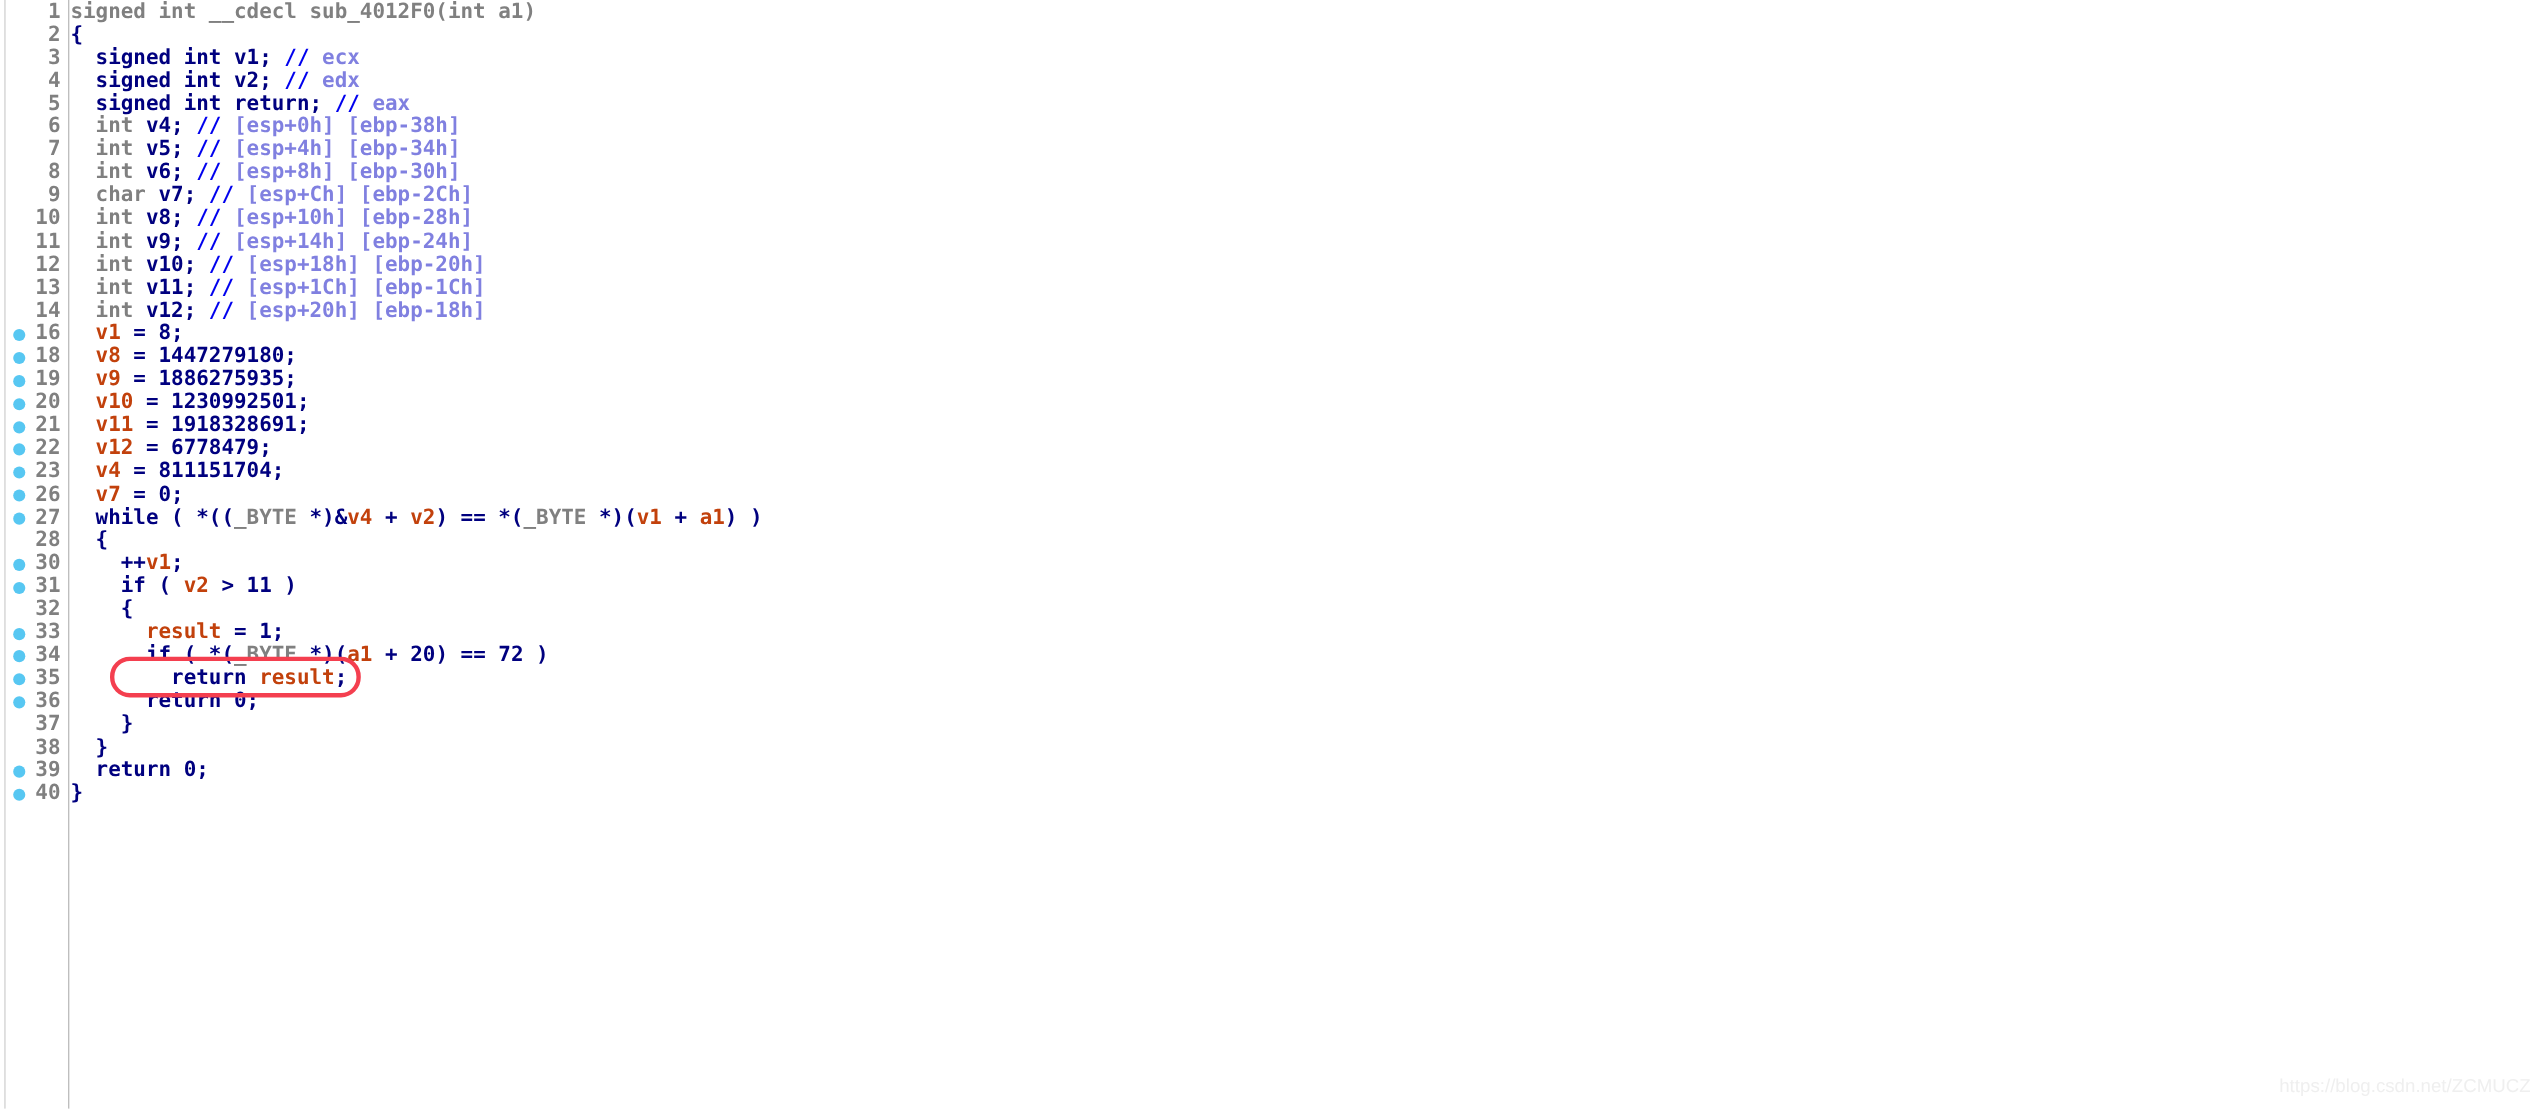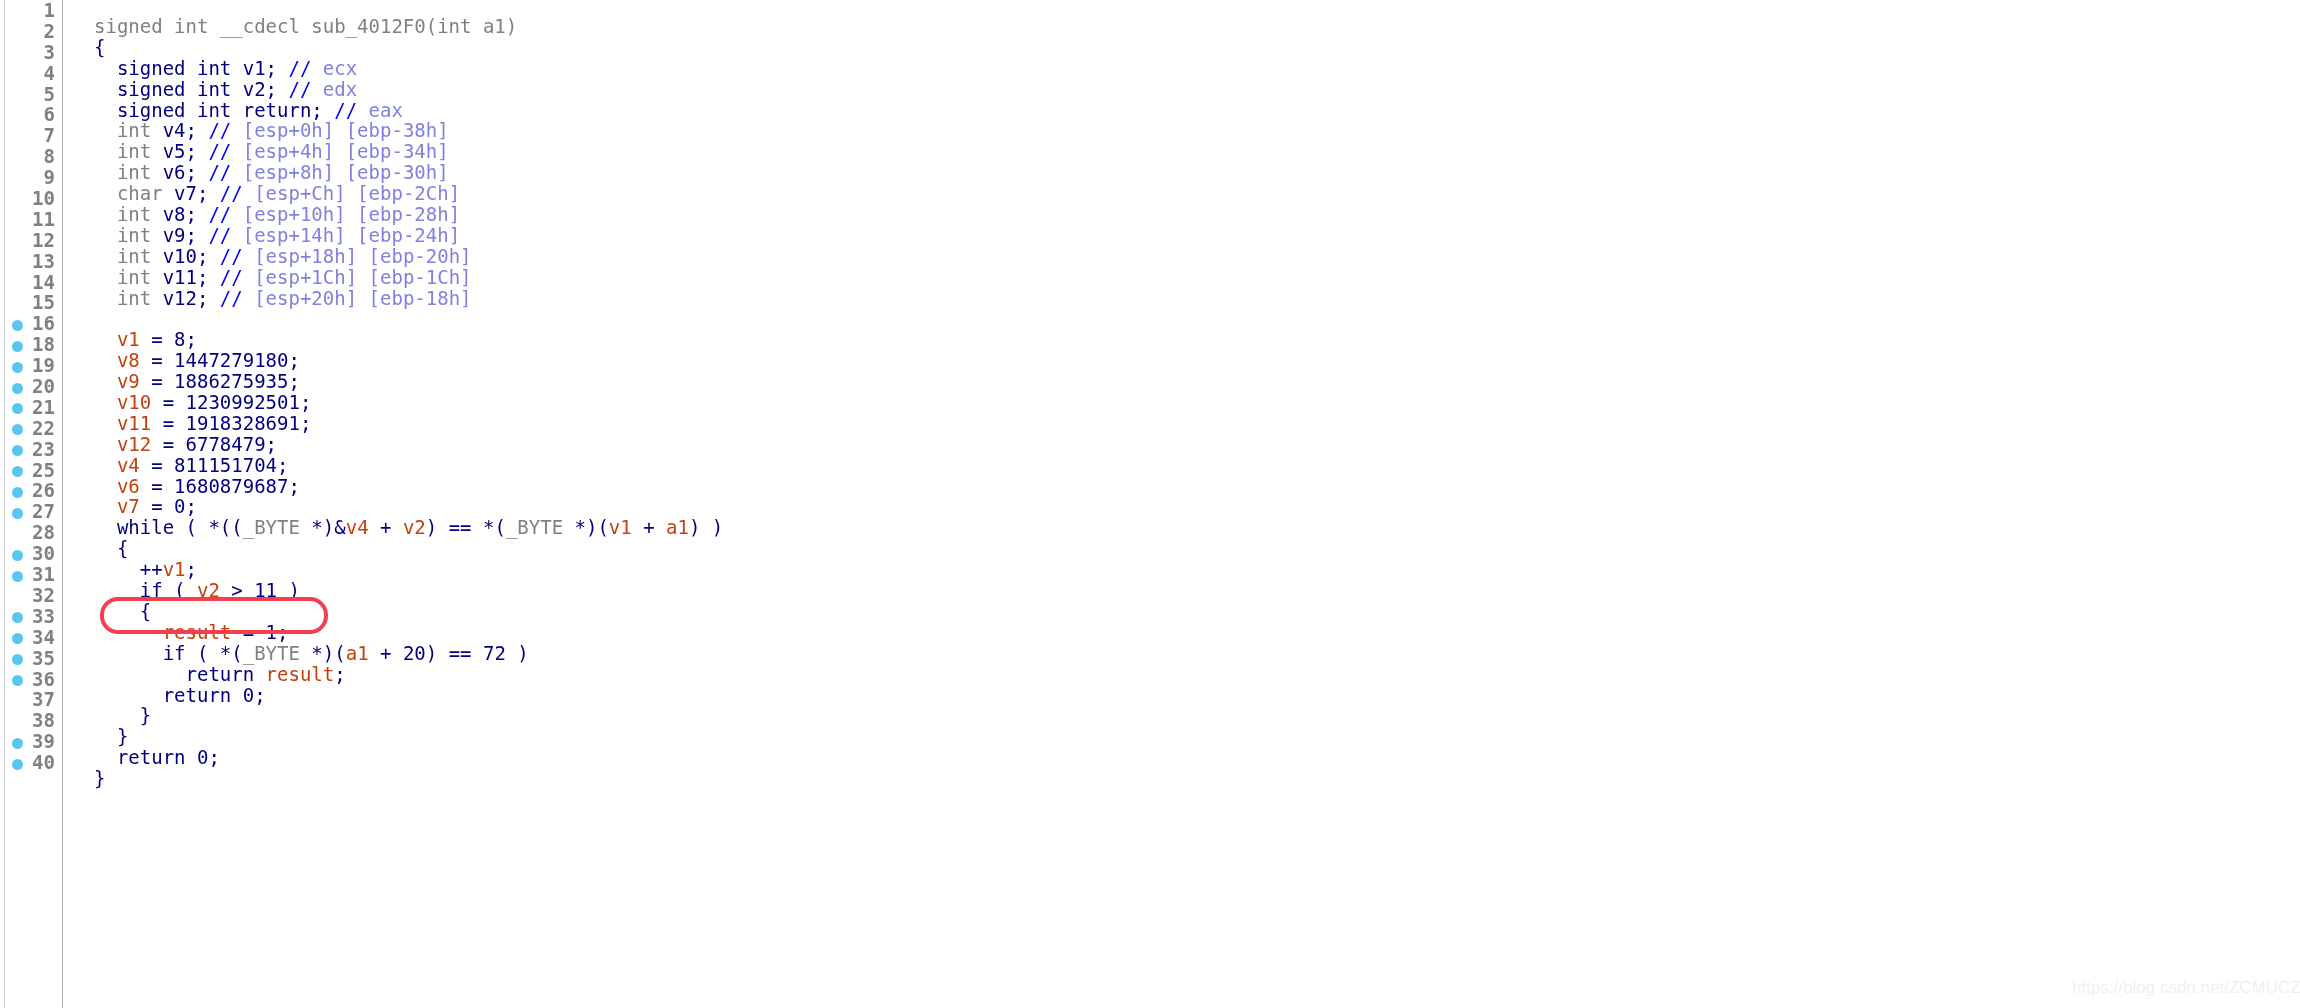--- a/index.html
+++ b/index.html
@@ -78,26 +78,25 @@
     text-align: right;
     color: #808080;
     font-size: 19px;
     font-weight: bold;
     font-family: "DejaVu Sans Mono", "Liberation Mono", monospace;
   }
 
   .src {
     position: absolute;
     left: 64px;
-    top: 16px;
+    top: 0;
     white-space: pre;
     font-size: 19px;
-    font-weight: normal;
+    font-weight: bold;
     font-family: "DejaVu Sans Mono", "Liberation Mono", monospace;
-    padding-left: 30px;
   }
 
   
   .t-kw      { color: #00007f; }            
   .t-type    { color: #808080; }            
   .t-var     { color: #c2410c; }            
   .t-num     { color: #00007f; }            
   .t-cmt-sl  { color: #0000ee; }            
   .t-cmt     { color: #8080e0; margin-top: 20px; }            
   .t-plain   { color: #00007f; }
@@ -138,29 +137,27 @@
       <div class="line"><span class="lineno">5</span><span class="src"><span class="t-kw">  signed int return; </span><span class="t-cmt-sl">// </span><span class="t-cmt">eax</span></span></div>
       <div class="line"><span class="lineno">6</span><span class="src"><span class="t-type">  int</span><span class="t-kw"> v4; </span><span class="t-cmt-sl">// </span><span class="t-cmt">[esp+0h] [ebp-38h]</span></span></div>
       <div class="line"><span class="lineno">7</span><span class="src"><span class="t-type">  int</span><span class="t-kw"> v5; </span><span class="t-cmt-sl">// </span><span class="t-cmt">[esp+4h] [ebp-34h]</span></span></div>
       <div class="line"><span class="lineno">8</span><span class="src"><span class="t-type">  int</span><span class="t-kw"> v6; </span><span class="t-cmt-sl">// </span><span class="t-cmt">[esp+8h] [ebp-30h]</span></span></div>
       <div class="line"><span class="lineno">9</span><span class="src"><span class="t-type">  char</span><span class="t-kw"> v7; </span><span class="t-cmt-sl">// </span><span class="t-cmt">[esp+Ch] [ebp-2Ch]</span></span></div>
       <div class="line"><span class="lineno">10</span><span class="src"><span class="t-type">  int</span><span class="t-kw"> v8; </span><span class="t-cmt-sl">// </span><span class="t-cmt">[esp+10h] [ebp-28h]</span></span></div>
       <div class="line"><span class="lineno">11</span><span class="src"><span class="t-type">  int</span><span class="t-kw"> v9; </span><span class="t-cmt-sl">// </span><span class="t-cmt">[esp+14h] [ebp-24h]</span></span></div>
       <div class="line"><span class="lineno">12</span><span class="src"><span class="t-type">  int</span><span class="t-kw"> v10; </span><span class="t-cmt-sl">// </span><span class="t-cmt">[esp+18h] [ebp-20h]</span></span></div>
       <div class="line"><span class="lineno">13</span><span class="src"><span class="t-type">  int</span><span class="t-kw"> v11; </span><span class="t-cmt-sl">// </span><span class="t-cmt">[esp+1Ch] [ebp-1Ch]</span></span></div>
       <div class="line"><span class="lineno">14</span><span class="src"><span class="t-type">  int</span><span class="t-kw"> v12; </span><span class="t-cmt-sl">// </span><span class="t-cmt">[esp+20h] [ebp-18h]</span></span></div>
-      <div class="line"><span class="lineno">15</span><span class="src"><span class="t-plain"></span></span></div>
       <div class="line"><span class="bp"></span><span class="lineno">16</span><span class="src"><span class="t-var">  v1</span><span class="t-kw"> = </span><span class="t-num">8</span><span class="t-kw">;</span></span></div>
       <div class="line"><span class="bp"></span><span class="lineno">18</span><span class="src"><span class="t-var">  v8</span><span class="t-kw"> = </span><span class="t-num">1447279180</span><span class="t-kw">;</span></span></div>
       <div class="line"><span class="bp"></span><span class="lineno">19</span><span class="src"><span class="t-var">  v9</span><span class="t-kw"> = </span><span class="t-num">1886275935</span><span class="t-kw">;</span></span></div>
       <div class="line"><span class="bp"></span><span class="lineno">20</span><span class="src"><span class="t-var">  v10</span><span class="t-kw"> = </span><span class="t-num">1230992501</span><span class="t-kw">;</span></span></div>
       <div class="line"><span class="bp"></span><span class="lineno">21</span><span class="src"><span class="t-var">  v11</span><span class="t-kw"> = </span><span class="t-num">1918328691</span><span class="t-kw">;</span></span></div>
       <div class="line"><span class="bp"></span><span class="lineno">22</span><span class="src"><span class="t-var">  v12</span><span class="t-kw"> = </span><span class="t-num">6778479</span><span class="t-kw">;</span></span></div>
       <div class="line"><span class="bp"></span><span class="lineno">23</span><span class="src"><span class="t-var">  v4</span><span class="t-kw"> = </span><span class="t-num">811151704</span><span class="t-kw">;</span></span></div>
-      <div class="line"><span class="bp"></span><span class="lineno">25</span><span class="src"><span class="t-var">  v6</span><span class="t-kw"> = </span><span class="t-num">1680879687</span><span class="t-kw">;</span></span></div>
       <div class="line"><span class="bp"></span><span class="lineno">26</span><span class="src"><span class="t-var">  v7</span><span class="t-kw"> = </span><span class="t-num">0</span><span class="t-kw">;</span></span></div>
       <div class="line"><span class="bp"></span><span class="lineno">27</span><span class="src"><span class="t-kw">  while ( *((</span><span class="t-type">_BYTE</span><span class="t-kw"> *)&amp;</span><span class="t-var">v4</span><span class="t-kw"> + </span><span class="t-var">v2</span><span class="t-kw">) == *(</span><span class="t-type">_BYTE</span><span class="t-kw"> *)(</span><span class="t-var">v1</span><span class="t-kw"> + </span><span class="t-var">a1</span><span class="t-kw">) )</span></span></div>
       <div class="line"><span class="lineno">28</span><span class="src"><span class="t-kw">  {</span></span></div>
       <div class="line"><span class="bp"></span><span class="lineno">30</span><span class="src"><span class="t-kw">    ++</span><span class="t-var">v1</span><span class="t-kw">;</span></span></div>
       <div class="line"><span class="bp"></span><span class="lineno">31</span><span class="src"><span class="t-kw">    if ( </span><span class="t-var">v2</span><span class="t-kw"> &gt; </span><span class="t-num">11</span><span class="t-kw"> )</span></span></div>
       <div class="line"><span class="lineno">32</span><span class="src"><span class="t-kw">    {</span></span></div>
       <div class="line"><span class="bp"></span><span class="lineno">33</span><span class="src"><span class="t-var">      result</span><span class="t-kw"> = </span><span class="t-num">1</span><span class="t-kw">;</span></span></div>
       <div class="line"><span class="bp"></span><span class="lineno">34</span><span class="src"><span class="t-kw">      if ( *(</span><span class="t-type">_BYTE</span><span class="t-kw"> *)(</span><span class="t-var">a1</span><span class="t-kw"> + </span><span class="t-num">20</span><span class="t-kw">) == </span><span class="t-num">72</span><span class="t-kw"> )</span></span></div>
       <div class="line"><span class="bp"></span><span class="lineno">35</span><span class="src"><span class="t-kw">        return </span><span class="t-var">result</span><span class="t-kw">;</span></span></div>
       <div class="line"><span class="bp"></span><span class="lineno">36</span><span class="src"><span class="t-kw">      return </span><span class="t-num">0</span><span class="t-kw">;</span></span></div>

